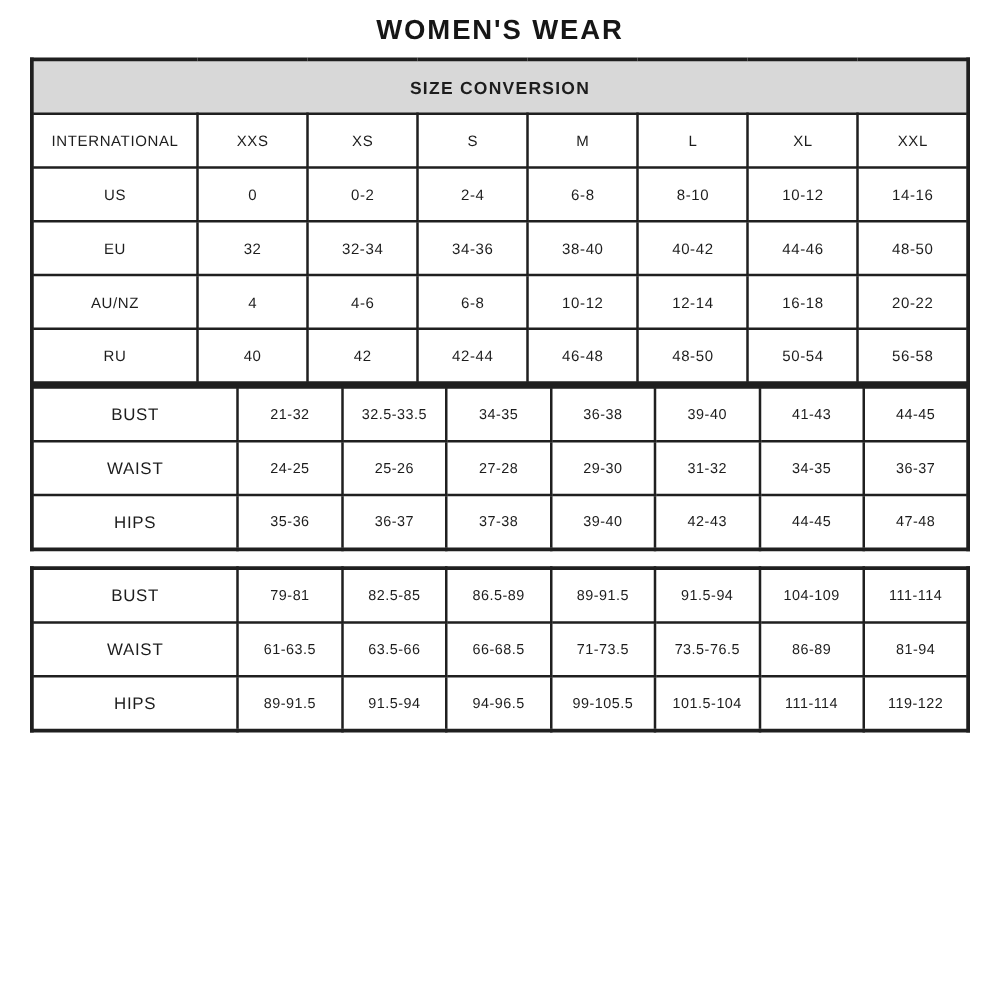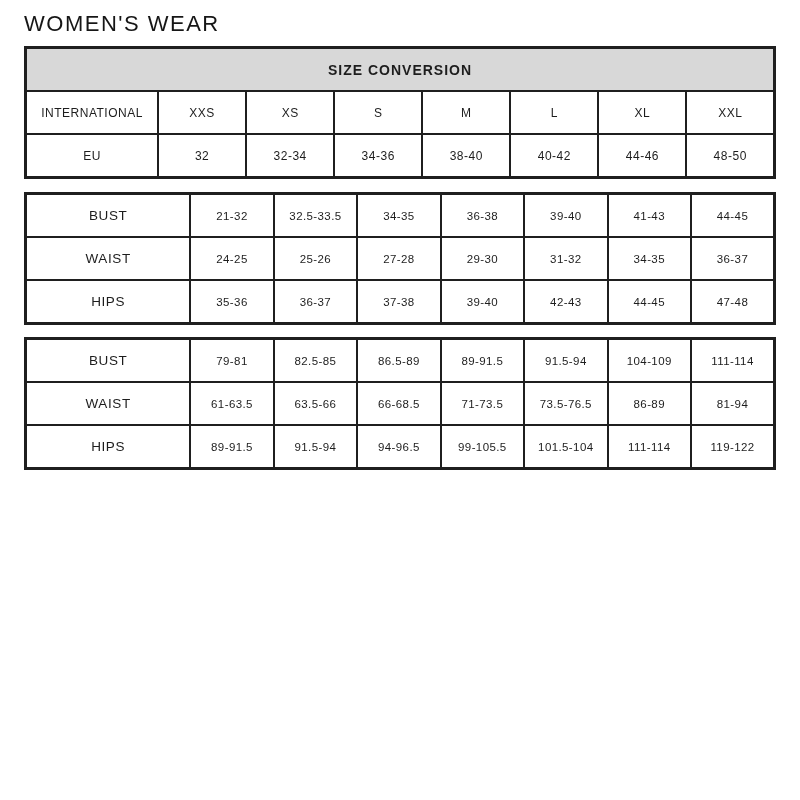--- a/index.html
+++ b/index.html
@@ -9,43 +9,43 @@
   }
   html,body{margin:0;padding:0;background:#fff;}
   body{
     width:800px;height:800px;
     font-family:"Liberation Sans",sans-serif;
     color:var(--text);
     overflow:hidden;
   }
   .page{padding:0 24px;}
   .page-title{
-    text-align:left;
+    text-align:center;
     font-size:22px;
-    font-weight:400;
+    font-weight:700;
     letter-spacing:1.5px;
     margin:11px 0 9px 0;
     color:#161616;
   }
   table.grid{
     border-collapse:collapse;
     width:100%;
     table-layout:fixed;
     border:3px solid var(--border);
   }
   table.grid td{
     border:2px solid var(--border);
     text-align:center;
     vertical-align:middle;
     padding:0;
     overflow:hidden;
     white-space:nowrap;
   }
   
-  .t0{margin-bottom:13px;border-radius:23px;}
+  .t0{border-radius:23px;}
   .t0 td{height:41px;font-size:12px;letter-spacing:.5px;}
   .t0 col.label-col{width:17.7%;}
   .t0 .banner{
     background:var(--header-bg);
     font-weight:700;
     font-size:14px;
     letter-spacing:1px;
     height:41px;
   }
   
@@ -86,29 +86,59 @@
           <td class="plainhdr rowlabel">INTERNATIONAL</td>
           <td class="plainhdr">XXS</td>
           <td class="plainhdr">XS</td>
           <td class="plainhdr">S</td>
           <td class="plainhdr">M</td>
           <td class="plainhdr">L</td>
           <td class="plainhdr">XL</td>
           <td class="plainhdr">XXL</td>
         </tr>
         <tr>
+          <td class="rowlabel">US</td>
+          <td class="cell">0</td>
+          <td class="cell">0-2</td>
+          <td class="cell">2-4</td>
+          <td class="cell">6-8</td>
+          <td class="cell">8-10</td>
+          <td class="cell">10-12</td>
+          <td class="cell">14-16</td>
+        </tr>
+        <tr>
           <td class="rowlabel">EU</td>
           <td class="cell">32</td>
           <td class="cell">32-34</td>
           <td class="cell">34-36</td>
           <td class="cell">38-40</td>
           <td class="cell">40-42</td>
           <td class="cell">44-46</td>
           <td class="cell">48-50</td>
         </tr>
+        <tr>
+          <td class="rowlabel">AU/NZ</td>
+          <td class="cell">4</td>
+          <td class="cell">4-6</td>
+          <td class="cell">6-8</td>
+          <td class="cell">10-12</td>
+          <td class="cell">12-14</td>
+          <td class="cell">16-18</td>
+          <td class="cell">20-22</td>
+        </tr>
+        <tr>
+          <td class="rowlabel">RU</td>
+          <td class="cell">40</td>
+          <td class="cell">42</td>
+          <td class="cell">42-44</td>
+          <td class="cell">46-48</td>
+          <td class="cell">48-50</td>
+          <td class="cell">50-54</td>
+          <td class="cell">56-58</td>
+        </tr>
       </tbody>
     </table>
 
   <table class="grid t1">
       <colgroup>
         <col class="label-col">
         <col>
         <col>
         <col>
         <col>

